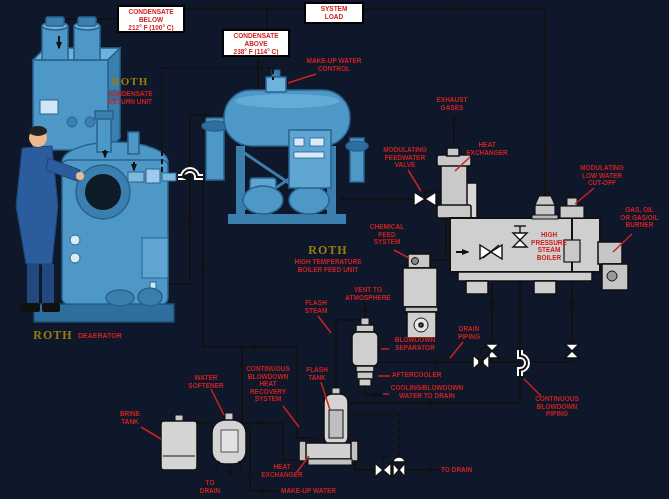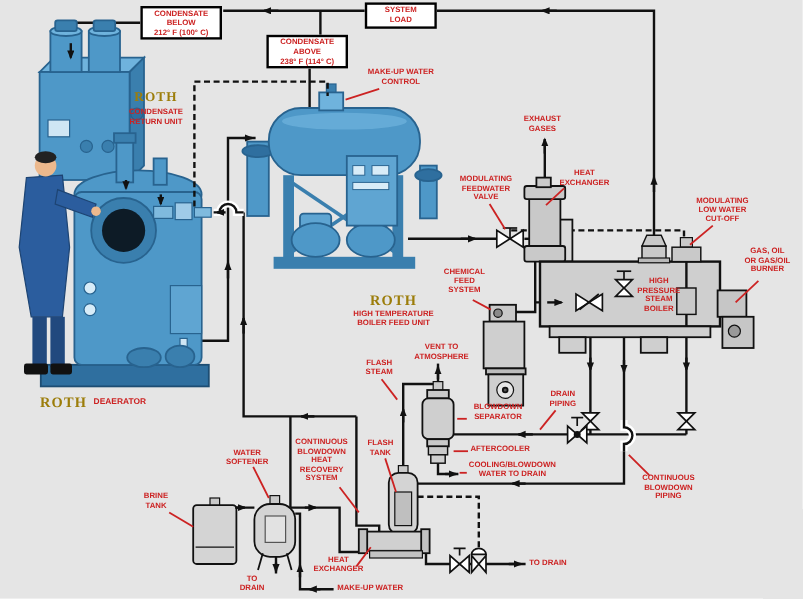--- a/index.html
+++ b/index.html
@@ -1,16 +1,16 @@
 <!DOCTYPE html>
 <html><head>
 <meta charset="utf-8">
 <style>
   html,body{margin:0;padding:0;background:#fff;}
-  #stage{position:relative;width:669px;height:499px;background:#e5e5e5;overflow:hidden;
+  #stage{position:relative;width:669px;height:499px;background:#0f172a;overflow:hidden;
          font-family:"Liberation Sans",sans-serif;}
   #stage svg{position:absolute;left:0;top:0;z-index:1;}
   .box{position:absolute;z-index:5;box-sizing:border-box;background:#fff;border:2px solid #000;
        color:#cc2222;font-weight:bold;font-size:6.5px;line-height:8px;text-align:center;
        white-space:pre-line;padding-top:1px;}
   .lbl{position:absolute;z-index:5;color:#cc2222;font-weight:bold;font-size:6.5px;
        line-height:7.5px;text-align:center;white-space:pre-line;}
   .lbl.left{text-align:left;}
   .gold{position:absolute;z-index:5;color:#9c7d0a;font-weight:bold;text-align:center;
         letter-spacing:1px;font-family:"Liberation Serif",serif;}

